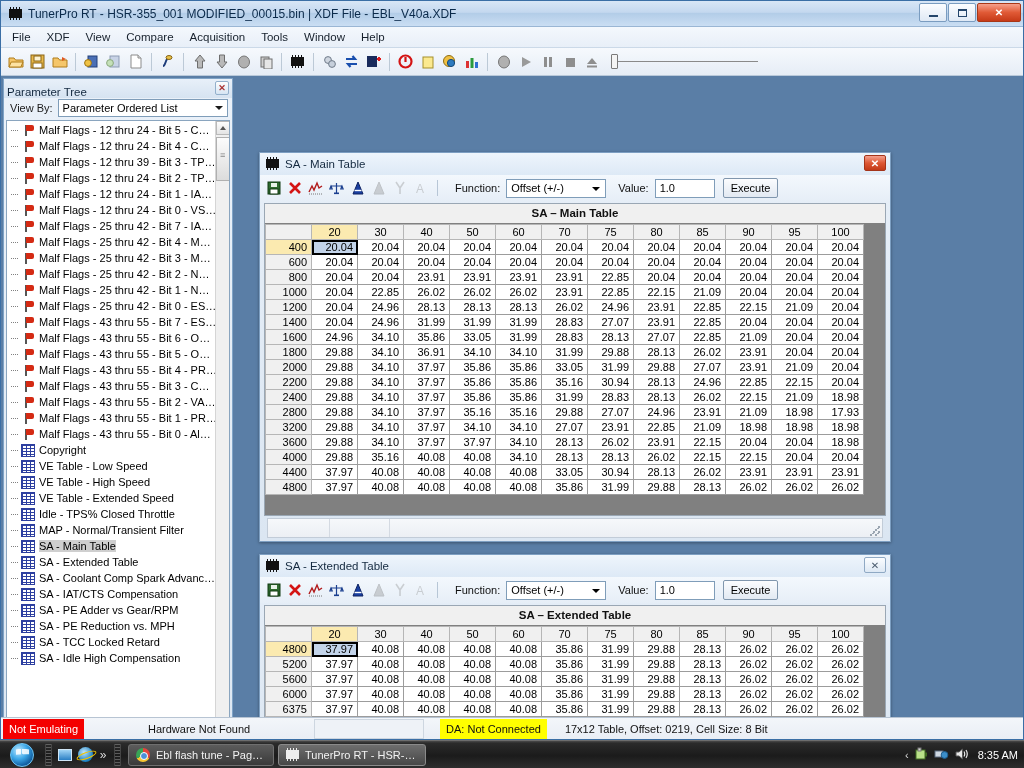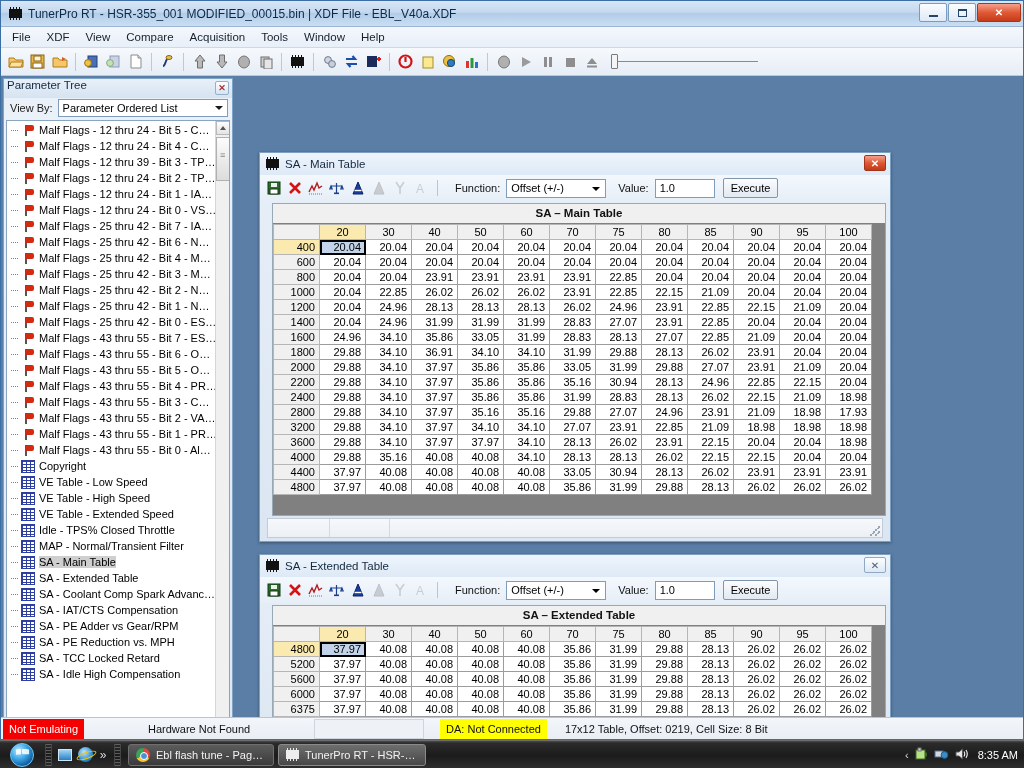--- a/index.html
+++ b/index.html
@@ -89,21 +89,21 @@
   }
 
   
   #param-tree {
     position: absolute; left: 2px; top: 2px; width: 230px; height: 708px;
     background: linear-gradient(#eaf1f9, #dde7f2);
     border: 1px solid #7fa3c6;
     display: flex; flex-direction: column;
   }
   #pt-caption {
-    height: 19px; display: flex; align-items: flex-start; padding: 0 3px;
+    height: 19px; display: flex; align-items: flex-end; padding: 0 3px;
     background: linear-gradient(#e8f0f9, #d6e3f1);
     position: relative;
   }
   #pt-caption .pt-title { font-size: 11.5px; color: #14293f; font-weight: normal; }
   #pt-close {
     position: absolute; right: 3px; top: 2px;
     width: 14px; height: 14px; border: 1px solid #93b0cc; border-radius: 2px;
     background: linear-gradient(#fefefe, #d6e5f3);
     display: flex; align-items: center; justify-content: center;
     font-size: 9px; color: #a33; font-weight: bold;
@@ -219,21 +219,21 @@
   }
   .exec-btn {
     height: 20px; padding: 0 7px; font-size: 11px; margin-left: 6px;
     background: linear-gradient(#fbfcfe, #e2e9f2); border: 1px solid #8096ad;
     display: flex; align-items: center; border-radius: 2px;
   }
 
   .cw-body { flex: 1; padding: 2px 4px 0 4px; display: flex; flex-direction: column; }
   .grid-frame {
     background: #808080; border: 1px solid #9aa7b4; flex: 1;
-    display: flex; flex-direction: column; overflow: hidden; margin-left: 8px;
+    display: flex; flex-direction: column; overflow: hidden;
   }
   .grid-title {
     background: #f0f0f0; text-align: center; font-size: 11.5px; font-weight: bold;
     color: #111; padding: 3px 0 4px 0; border-bottom: 1px solid #808080;
   }
   table.datagrid { border-collapse: collapse; background: #a16207; }
   table.datagrid td, table.datagrid th {
     border: 1px solid #9c9c9c;
     font-size: 11px; font-weight: normal;
     text-align: right; padding: 0 4px 0 2px;
@@ -554,24 +554,20 @@
               <span class="ic ic-flag"></span>
               <span class="lbl">Malf Flags - 12 thru 24 - Bit 1 - IA…</span>
             </div>
             <div class="tree-row">
               <span class="ic ic-flag"></span>
               <span class="lbl">Malf Flags - 12 thru 24 - Bit 0 - VS…</span>
             </div>
             <div class="tree-row">
               <span class="ic ic-flag"></span>
               <span class="lbl">Malf Flags - 25 thru 42 - Bit 7 - IA…</span>
-            </div>
-            <div class="tree-row">
-              <span class="ic ic-flag"></span>
-              <span class="lbl">Malf Flags - 25 thru 42 - Bit 6 -  N…</span>
             </div>
             <div class="tree-row">
               <span class="ic ic-flag"></span>
               <span class="lbl">Malf Flags - 25 thru 42 - Bit 4 - M…</span>
             </div>
             <div class="tree-row">
               <span class="ic ic-flag"></span>
               <span class="lbl">Malf Flags - 25 thru 42 - Bit 3 - M…</span>
             </div>
             <div class="tree-row">

